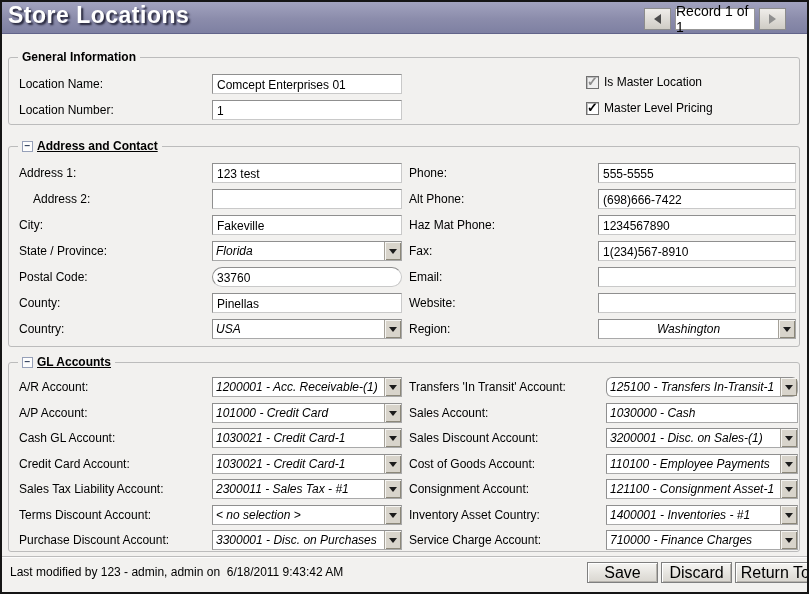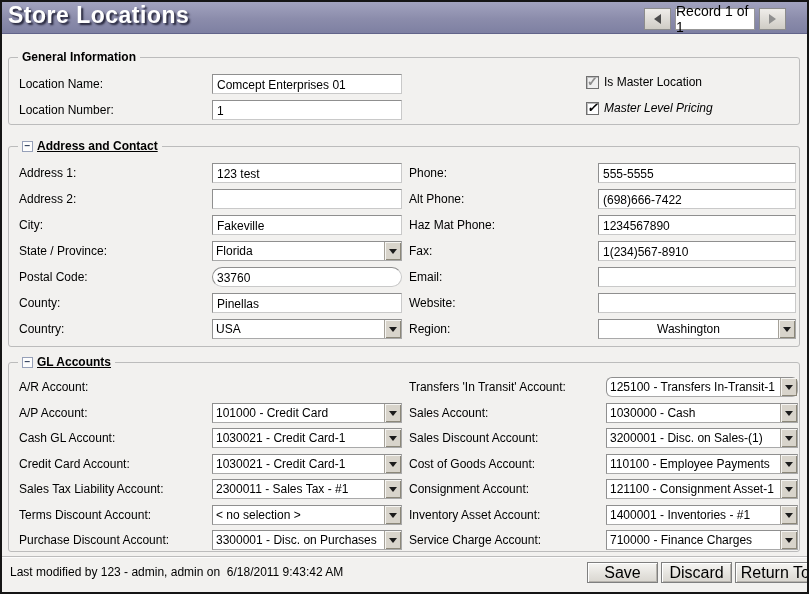--- a/index.html
+++ b/index.html
@@ -49,21 +49,21 @@
   .flabel { position:absolute; height:20px; line-height:20px; font-size:12px; color:#000; white-space:nowrap; }
   .tinput {
     position:absolute; height:20px; padding:1px 4px 0 4px; font-size:12px;
     font-family:inherit; color:#000; background:#fff;
     border:1px solid; border-color:#8f8f8f #c9c9c9 #c9c9c9 #8f8f8f;
   }
   .combo {
     position:absolute; height:20px; background:#fff; display:flex;
     border:1px solid; border-color:#8f8f8f #a9a9a9 #a9a9a9 #8f8f8f;
   }
-  .combo-text { flex:1; font-size:12px; line-height:18px; padding:0 3px; white-space:nowrap; overflow:hidden; }
+  .combo-text { flex:1; font-size:12px; line-height:18px; padding:0 3px; white-space:nowrap; overflow:hidden;font-style:italic; }
   .combo-text.center { text-align:center; }
   .combo-btn {
     width:17px; position:relative; background:#d8d4cb; border-left:1px solid #a5a198;
     box-shadow:inset 1px 1px 0 #f6f5f2, inset -1px -1px 0 #8b8779;
   }
   .combo-btn::after {
     content:""; position:absolute; top:7px; left:4px;
     border-left:4px solid transparent; border-right:4px solid transparent; border-top:5px solid #1b1b1b;
   }
   
@@ -113,35 +113,35 @@
     </div>
     <span class="flabel" style="left:10px; top:16px;">Location Name:</span>
     <input class="tinput" style="left: 203px; top: 16px; width: 190px;" type="text" value="Comcept Enterprises 01">
     <span class="flabel" style="left:10px; top:42px;">Location Number:</span>
     <input class="tinput" style="left: 203px; top: 42px; width: 190px;" type="text" value="1">
 
     <div class="checkbox-row" style="left:569px; top:16px;">
       <span class="cb checked disabled"></span>
       <span class="cb-label">Is Master Location</span>
     </div>
-    <div class="checkbox-row" style="left:569px; top:42px;font-style:italic;">
+    <div class="checkbox-row" style="left:569px; top:42px;">
       <span class="cb checked"></span>
       <span class="cb-label">Master Level Pricing</span>
     </div>
   </div>
 
   <div class="group" style="left:6px; top:144px; width:792px; height:201px;">
     <div class="group-title">
       <span class="collapse-box">−</span>
       <span class="t-underline">Address and Contact</span>
     </div>
 
     <span class="flabel" style="left:10px; top:16px;">Address 1:</span>
     <input class="tinput" style="left: 203px; top: 16px; width: 190px;" type="text" value="123 test">
-    <span class="flabel" style="left:10px; top:42px;">Address 2:</span>
+    <span class="flabel" style="left:24px; top:42px;">Address 2:</span>
     <input class="tinput" style="left: 203px; top: 42px; width: 190px;" type="text" value="">
     <span class="flabel" style="left:10px; top:68px;">City:</span>
     <input class="tinput" style="left: 203px; top: 68px; width: 190px;" type="text" value="Fakeville">
 
     <span class="flabel" style="left:10px; top:94px;">State / Province:</span>
     <div class="combo" style="left:203px; top:94px; width:190px;">
       <span class="combo-text">Florida</span>
       <span class="combo-btn"></span>
     </div>
 
@@ -176,20 +176,24 @@
     </div>
   </div>
 
   <div class="group" style="left:6px; top:360px; width:792px; height:190px;">
     <div class="group-title">
       <span class="collapse-box">−</span>
       <span class="t-underline">GL Accounts</span>
     </div>
 
     <span class="flabel" style="left:10px; top:14px;">A/R Account:</span>
+    <div class="combo" style="left:203px; top:14px; width:190px;">
+      <span class="combo-text">1200001 - Acc. Receivable-(1)</span>
+        <span class="combo-btn"></span>
+    </div>
     <span class="flabel" style="left:10px; top:40px;">A/P Account:</span>
     <div class="combo" style="left:203px; top:40px; width:190px;">
       <span class="combo-text">101000 - Credit Card</span>
         <span class="combo-btn"></span>
     </div>
     <span class="flabel" style="left:10px; top:65px;">Cash GL Account:</span>
     <div class="combo" style="left:203px; top:65px; width:190px;">
       <span class="combo-text">1030021 - Credit Card-1</span>
         <span class="combo-btn"></span>
     </div>
@@ -213,40 +217,40 @@
       <span class="combo-text">3300001 - Disc. on Purchases</span>
         <span class="combo-btn"></span>
     </div>
 
     <span class="flabel" style="left:400px; top:14px;">Transfers 'In Transit' Account:</span>
     <div class="combo" style="left:597px; top:14px; width:192px;border-radius:6px;">
       <span class="combo-text">125100 - Transfers In-Transit-1</span>
         <span class="combo-btn"></span>
     </div>
     <span class="flabel" style="left:400px; top:40px;">Sales Account:</span>
-    <div class="combo" style="left:597px; top:40px; width:192px;">
+    <div class="combo" style="left:597px; top:40px; width:192px;flex-direction:column;">
       <span class="combo-text">1030000 - Cash</span>
         <span class="combo-btn"></span>
     </div>
     <span class="flabel" style="left:400px; top:65px;">Sales Discount Account:</span>
     <div class="combo" style="left:597px; top:65px; width:192px;">
       <span class="combo-text">3200001 - Disc. on Sales-(1)</span>
         <span class="combo-btn"></span>
     </div>
     <span class="flabel" style="left:400px; top:91px;">Cost of Goods Account:</span>
     <div class="combo" style="left:597px; top:91px; width:192px;">
       <span class="combo-text">110100 - Employee Payments</span>
         <span class="combo-btn"></span>
     </div>
     <span class="flabel" style="left:400px; top:116px;">Consignment Account:</span>
     <div class="combo" style="left:597px; top:116px; width:192px;">
       <span class="combo-text">121100 - Consignment Asset-1</span>
         <span class="combo-btn"></span>
     </div>
-    <span class="flabel" style="left:400px; top:142px;">Inventory Asset Account:</span>
+    <span class="flabel" style="left:400px; top:142px;">Inventory Asset Country:</span>
     <div class="combo" style="left:597px; top:142px; width:192px;">
       <span class="combo-text">1400001 - Inventories - #1</span>
         <span class="combo-btn"></span>
     </div>
     <span class="flabel" style="left:400px; top:167px;">Service Charge Account:</span>
     <div class="combo" style="left:597px; top:167px; width:192px;">
       <span class="combo-text">710000 - Finance Charges</span>
         <span class="combo-btn"></span>
     </div>
   </div>

